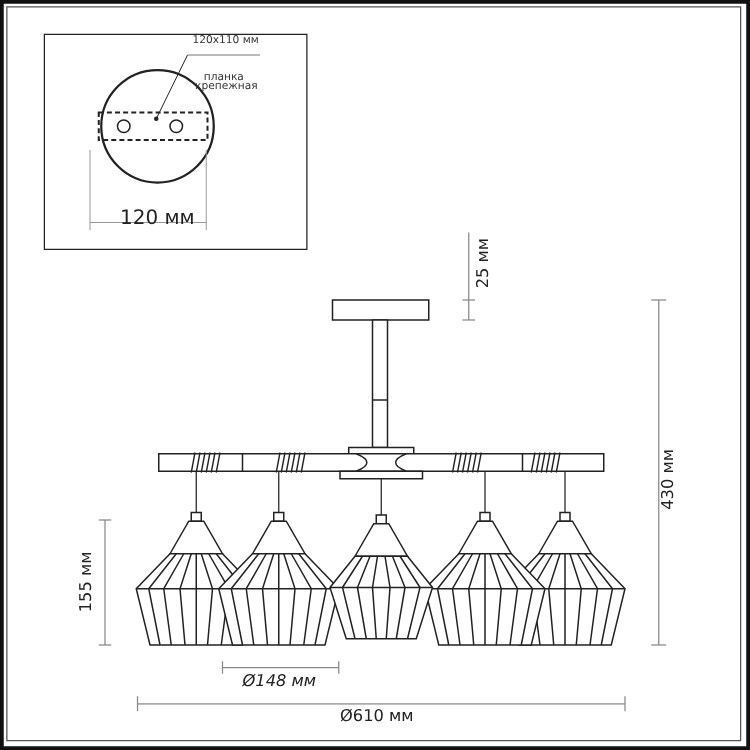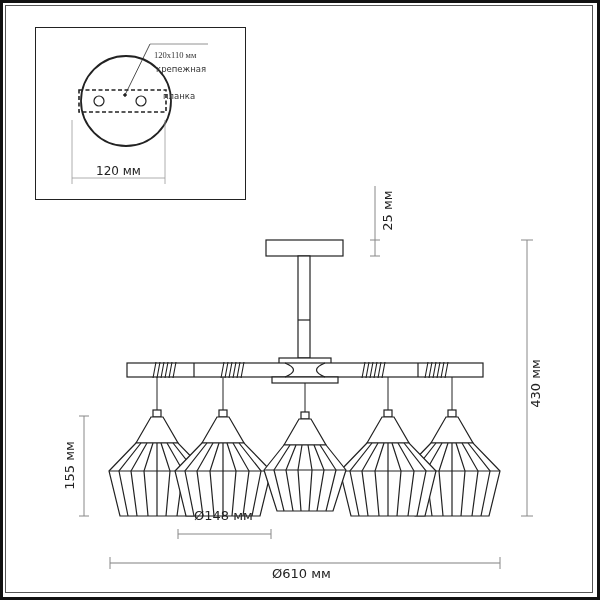--- a/index.html
+++ b/index.html
@@ -115,23 +115,23 @@
     <line x1="79" y1="516" x2="89" y2="516"></line>
     <line x1="178" y1="534" x2="271" y2="534"></line>
     <line x1="178" y1="529" x2="178" y2="539"></line>
     <line x1="271" y1="529" x2="271" y2="539"></line>
     <line x1="110" y1="563" x2="500" y2="563" stroke="#aaa" stroke-width="1.4"></line>
     <line x1="110" y1="557" x2="110" y2="569"></line>
     <line x1="500" y1="557" x2="500" y2="569"></line>
   </g>
 </svg>
 
-<div class="lbl lbl-small" style="left:154px; top:51px;font-family:Liberation Serif, serif;">120x110 мм</div>
+<div class="lbl lbl-small" style="left:154px; top:28px;">120x110 мм</div>
 <div class="lbl lbl-small" style="left:156px; top:65px;">крепежная</div>
-<div class="lbl lbl-small" style="left:163px; top:58px;margin-top:34px;">планка</div>
-<div class="lbl" style="left:96px; top:164px; font-size:12px;">120 мм</div>
+<div class="lbl lbl-small" style="left:163px; top:58px;">планка</div>
+<div class="lbl" style="left:96px; top:164px; font-size:16px;">120 мм</div>
 
 <div class="lbl lbl-dim rot" style="left:362px; top:203px; width:50px; text-align:center;">25 мм</div>
 <div class="lbl lbl-dim rot" style="left:505px; top:376px; width:60px; text-align:center;">430 мм</div>
 <div class="lbl lbl-dim rot" style="left:39px; top:458px; width:60px; text-align:center;">155 мм</div>
 
-<div class="lbl lbl-dim" style="left:194px; top:508px;">Ø148 мм</div>
+<div class="lbl lbl-dim" style="left:194px; top:538px;font-style:italic;">Ø148 мм</div>
 <div class="lbl lbl-dim" style="left:272px; top:566px;">Ø610 мм</div>
 
 </body></html>

